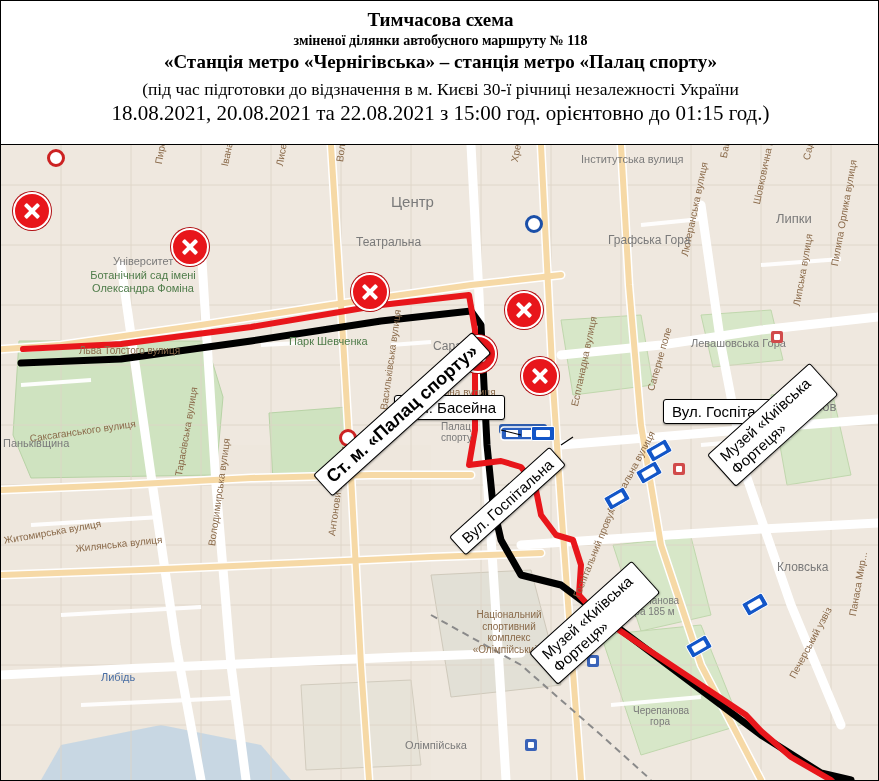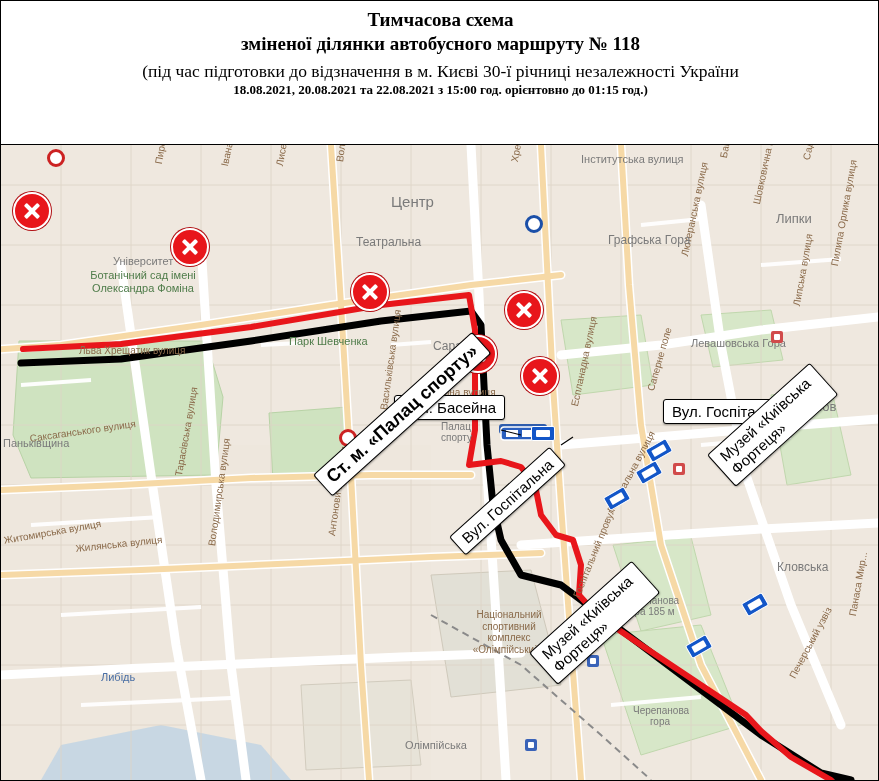--- a/index.html
+++ b/index.html
@@ -34,24 +34,24 @@
     background: #fff;
     text-align: center;
     padding-top: 7px;
   }
   .header .line {
     font-family: "Liberation Serif", serif;
     color: #000;
     line-height: 1.28;
   }
   .header .l1 { font-size: 19px; font-weight: bold; }
-  .header .l2 { font-size: 19px; font-weight: bold; }
+  .header .l2 { font-size: 14px; font-weight: bold; }
   .header .l3 { font-size: 19px; font-weight: bold; }
   .header .l4 { font-size: 17.5px; font-weight: normal; margin-top: 3px;}
-  .header .l5 { font-size: 13px; font-weight: bold; }
+  .header .l5 { font-size: 21px; font-weight: normal; }
 
   
   .map {
     position: absolute;
     left: 0; top: 144px;
     width: 877px;
     height: 635px;
     overflow: hidden;
     background: #efe9e2;
   }
@@ -151,20 +151,21 @@
   }
 </style>
 </head>
 <body>
 
 <div class="page">
 
   <div class="header">
     <div class="line l1">Тимчасова схема</div>
     <div class="line l2">зміненої ділянки автобусного маршруту № 118</div>
+    <div class="line l3">«Станція  метро «Чернігівська» – станція метро «Палац спорту»</div>
     <div class="line l4">(під час підготовки до відзначення в м. Києві 30-ї річниці  незалежності України</div>
     <div class="line l5">18.08.2021, 20.08.2021 та 22.08.2021 з 15:00 год. орієнтовно до 01:15 год.)</div>
   </div>
 
   <div class="map">
 
     <svg class="map-canvas" viewBox="0 0 877 635" xmlns="http://www.w3.org/2000/svg">
 
       <rect x="0" y="0" width="877" height="635" fill="#f2ece4"></rect>
 
@@ -292,21 +293,21 @@
     <div class="mlabel brown" style="left:678px; top:110px; font-size:10px; transform:rotate(-78deg); transform-origin:left top;">Лютеранська вулиця</div>
     <div class="mlabel grey" style="left:607px; top:88px; font-size:12px; text-align:right;">Графська Гора</div>
     <div class="mlabel grey" style="left:690px; top:192px; font-size:11px;">Левашовська Гора</div>
     <div class="mlabel grey" style="left:806px; top:254px; font-size:13px;">Клов</div>
     <div class="mlabel grey" style="left:776px; top:415px; font-size:12px;">Кловська</div>
 
     <div class="mlabel grey" style="left:112px; top:110px; font-size:11px;">Університет</div>
     <div class="mlabel green" style="left:82px; top:124px; font-size:11px; width:120px; white-space:normal; text-align:center; line-height:1.15;">Ботанічний сад імені Олександра Фоміна</div>
     <div class="mlabel green" style="left:288px; top:190px; font-size:11px;">Парк Шевченка</div>
     <div class="mlabel grey" style="left:355px; top:90px; font-size:12px;">Театральна</div>
-    <div class="mlabel brown" style="left:78px; top:200px; font-size:10px;">Льва Хрещатик вулиця</div>
+    <div class="mlabel brown" style="left:78px; top:200px; font-size:10px;">Льва Толстого вулиця</div>
     <div class="mlabel grey" style="left:402px; top:248px; font-size:11px; width:50px; white-space:normal; line-height:1.1;">Площа Льва</div>
     <div class="mlabel brown" style="left:28px; top:288px; font-size:10px; transform:rotate(-8deg); transform-origin:left top;">Саксаганського вулиця</div>
     <div class="mlabel grey" style="left:2px; top:292px; font-size:11px;">Паньківщина</div>
     <div class="mlabel brown" style="left:74px; top:398px; font-size:10px; transform:rotate(-6deg); transform-origin:left top;">Жилянська вулиця</div>
     <div class="mlabel brown" style="left:205px; top:400px; font-size:10px; transform:rotate(-82deg); transform-origin:left top;">Володимирська вулиця</div>
     <div class="mlabel brown" style="left:325px; top:390px; font-size:10px; transform:rotate(-82deg); transform-origin:left top;">Антоновича вулиця</div>
     <div class="mlabel brown" style="left:172px; top:330px; font-size:10px; transform:rotate(-80deg); transform-origin:left top;">Тарасівська вулиця</div>
     <div class="mlabel brown" style="left:372px; top:300px; font-size:10px; transform:rotate(-82deg); transform-origin:left top;">Велика Васильківська вулиця</div>
     <div class="mlabel grey" style="left:440px; top:276px; font-size:10px; width:40px; white-space:normal; line-height:1.1;">Палац спорту</div>
     <div class="mlabel brown" style="left:568px; top:260px; font-size:10px; transform:rotate(-78deg); transform-origin:left top;">Еспланадна вулиця</div>

